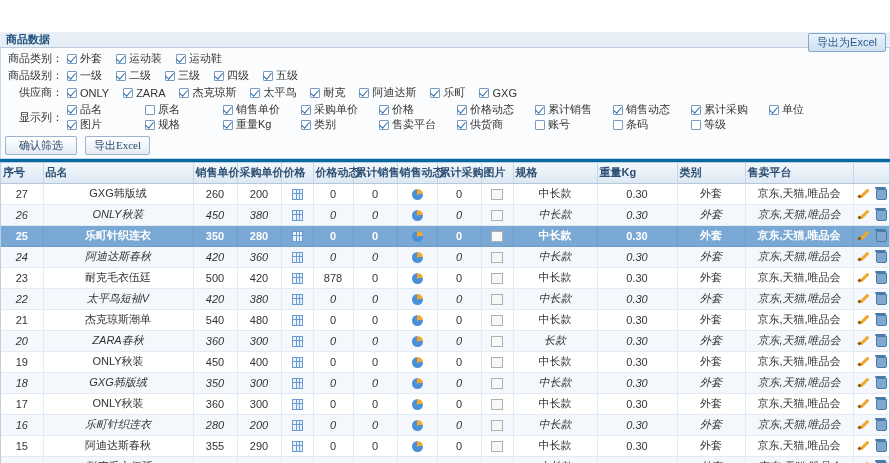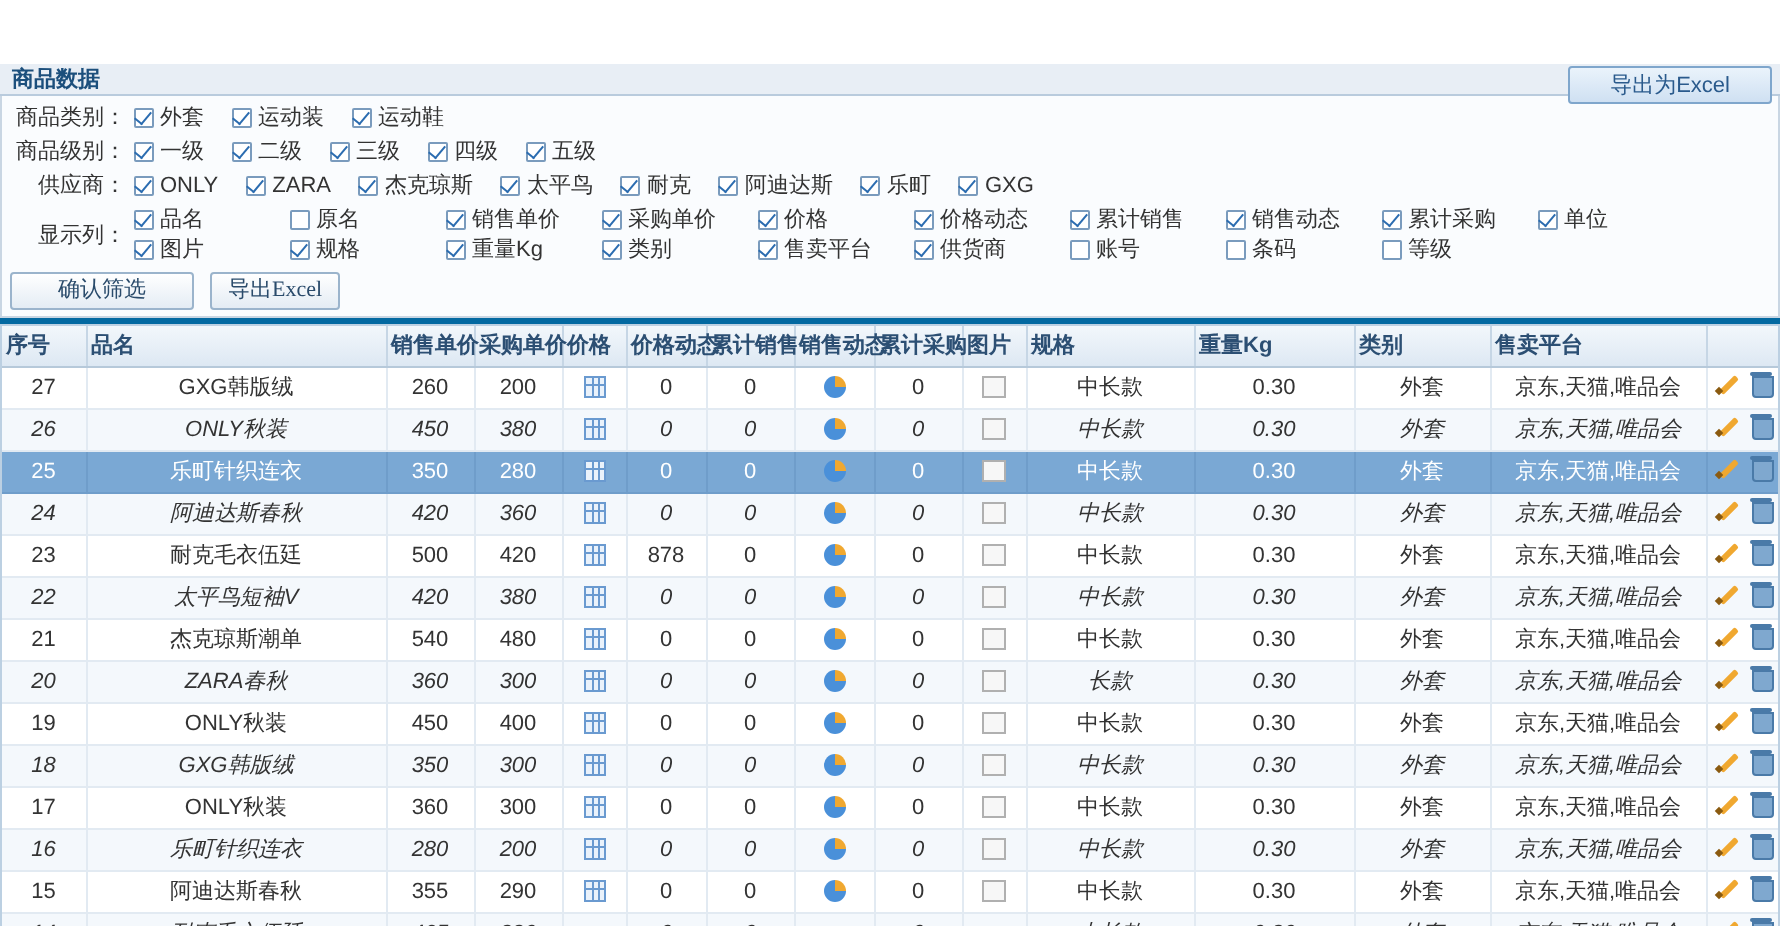--- a/index.html
+++ b/index.html
@@ -93,35 +93,35 @@
   .btnrow {
     display: flex;
     align-items: center;
     padding-top: 3px;
   }
   .btn {
     border: 1px solid #9bb4cc;
     background: linear-gradient(#ffffff, #e4ecf4);
     border-radius: 2px;
     font-size: 11px;
-    padding: 2px 23px;
+    padding: 2px 13px;
     color: #2a4b6b;
     margin-right: 8px;
     cursor: pointer;
     line-height: 13px;
   }
   .btn.excel { padding: 2px 8px; font-family: Liberation Serif, serif; }
   .export-btn {
     position: absolute;
     right: 4px; top: 1px;
     border: 1px solid #7fa6cc;
     background: linear-gradient(#eaf3fb, #cfe0f2);
     color: #2a5a8c;
     font-size: 11px;
-    padding: 1px 20px;
+    padding: 1px 8px;
     border-radius: 2px;
     cursor: pointer;
   }
   
   .tablewrap {
     margin-top: 3px;
     border: 1px solid #bcd0e2;
     border-bottom: none;
     width: 890px;
     overflow: hidden;
@@ -149,21 +149,21 @@
     border-bottom: 1px solid #e2eaf2;
     height: 21px;
     font-size: 11px;
     text-align: center;
     color: #333;
     padding: 0 2px;
     white-space: nowrap;
     overflow: hidden;
   }
   tbody tr.alt { background: #f4f8fc; font-style: italic; }
-  tbody tr.sel { background: #7aa8d4; color: #fff; }
+  tbody tr.sel { background: #7aa8d4; color: #fff; font-weight: bold; }
   tbody tr.sel td { color: #fff; border-right-color: #6f9dca; border-bottom-color: #6f9dca; }
   
   .ic-grid {
     display: inline-block;
     width: 11px; height: 11px;
     border: 1px solid #6a9ad0;
     background:
       linear-gradient(to right, transparent 3px, #6a9ad0 3px, #6a9ad0 4px, transparent 4px),
       linear-gradient(to right, transparent 6px, #6a9ad0 6px, #6a9ad0 7px, transparent 7px),
       linear-gradient(to bottom, transparent 3px, #6a9ad0 3px, #6a9ad0 4px, transparent 4px),

